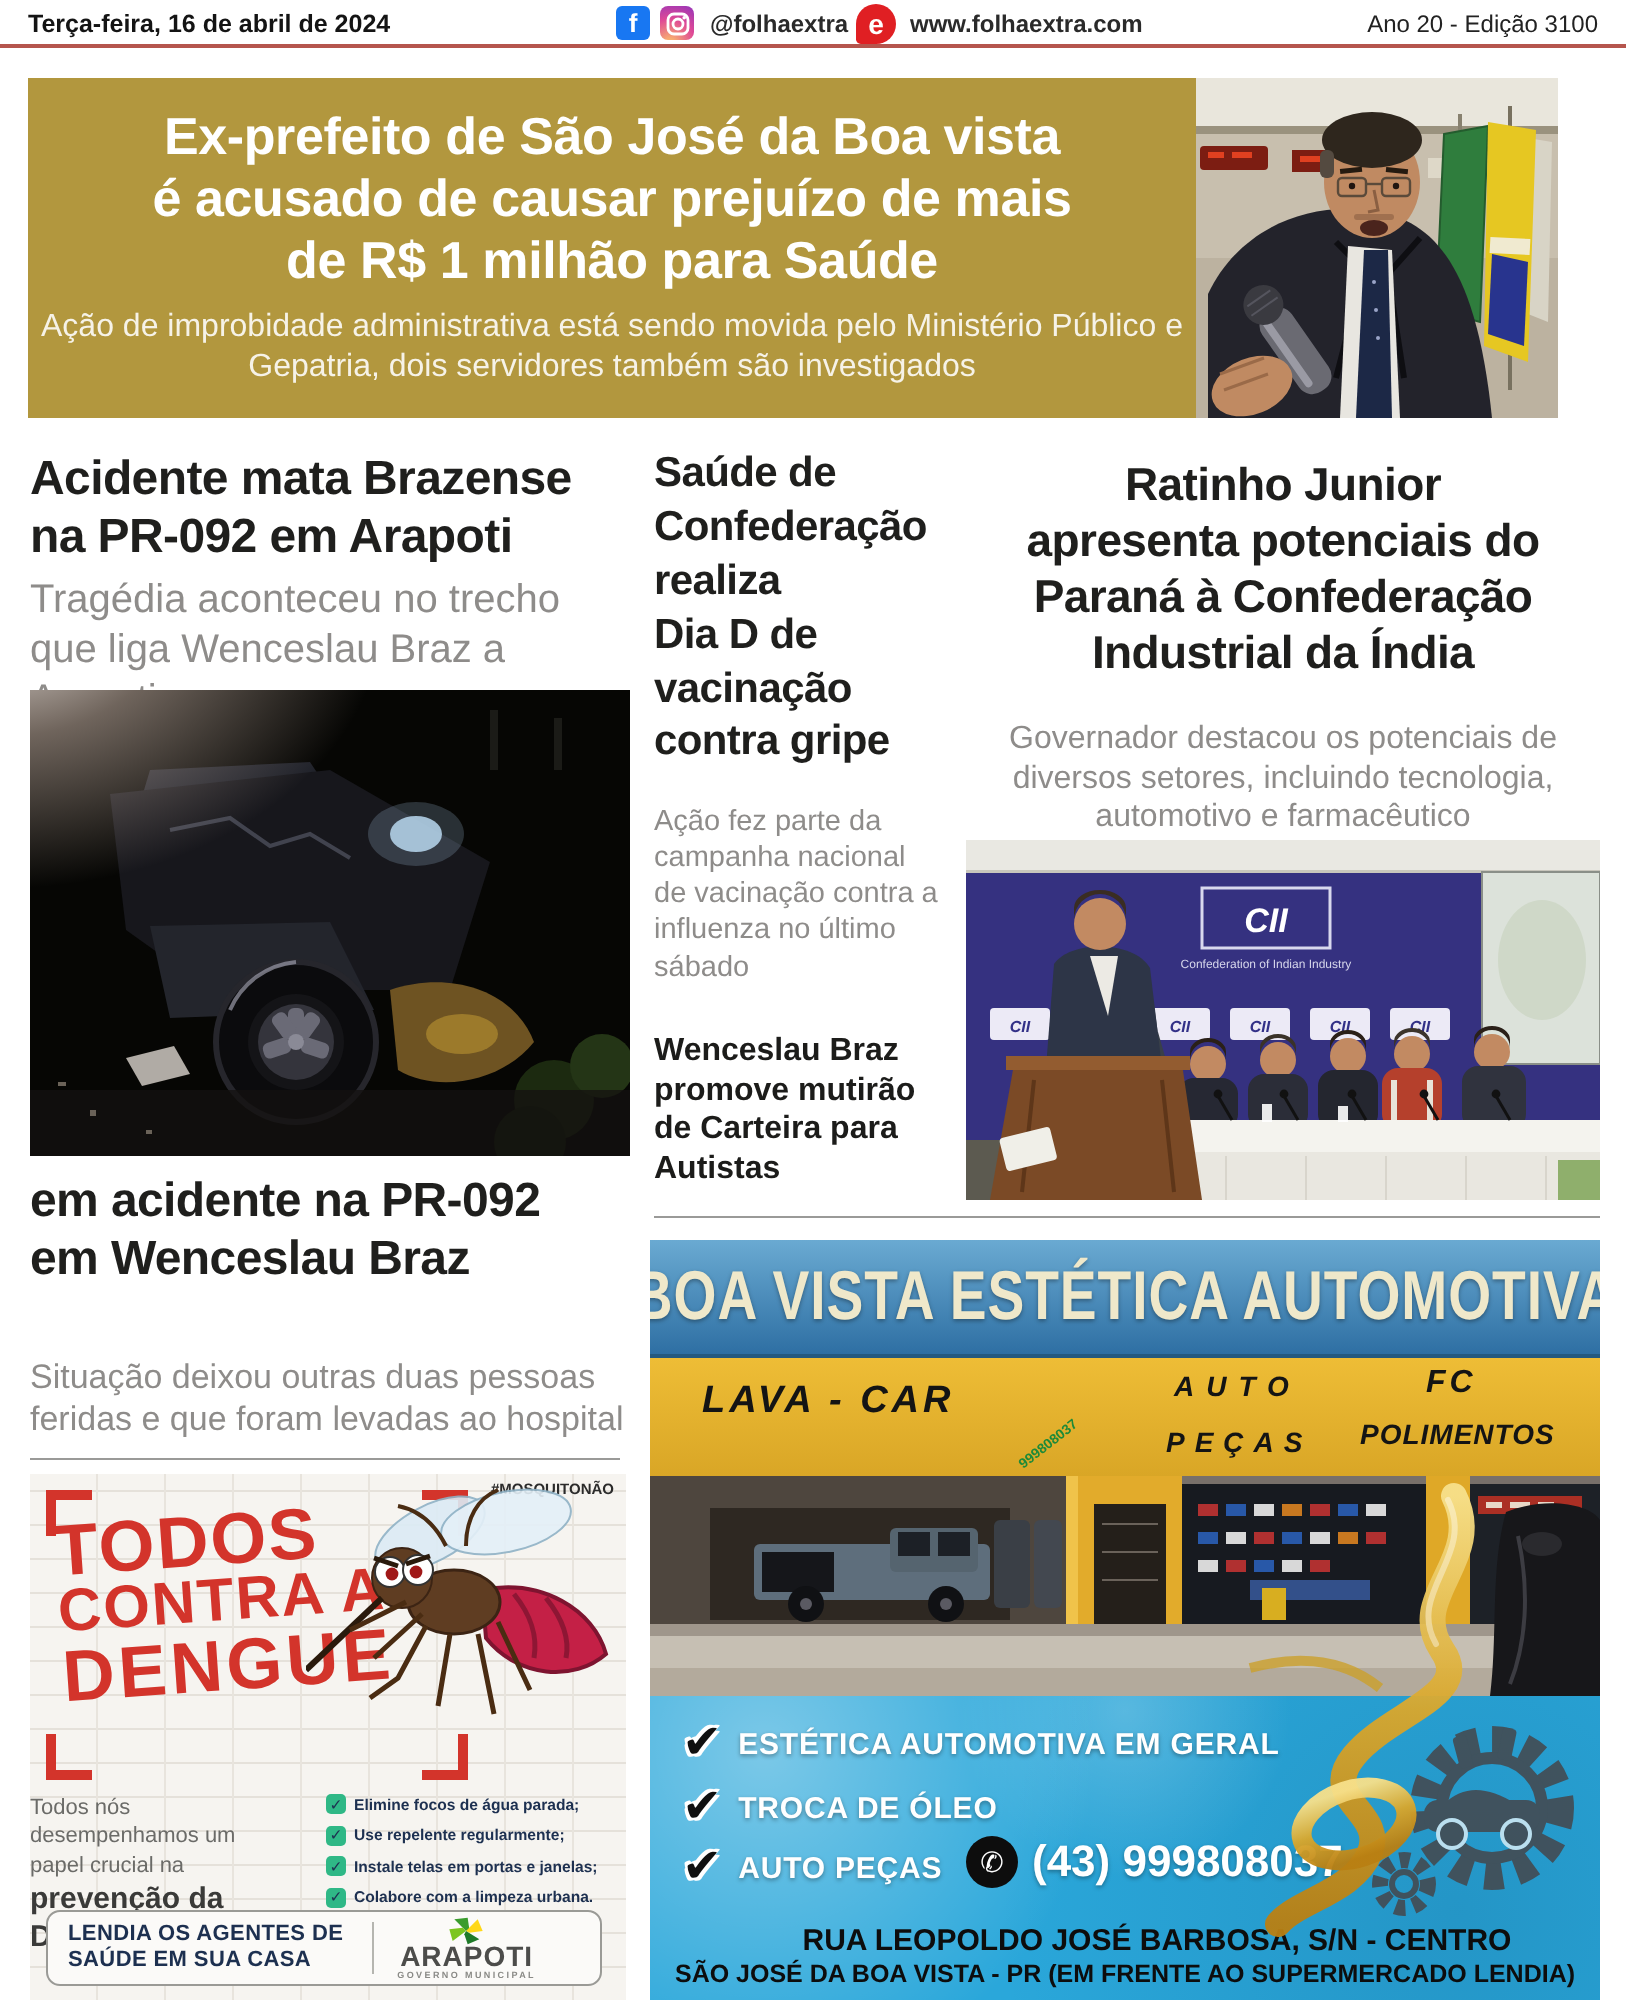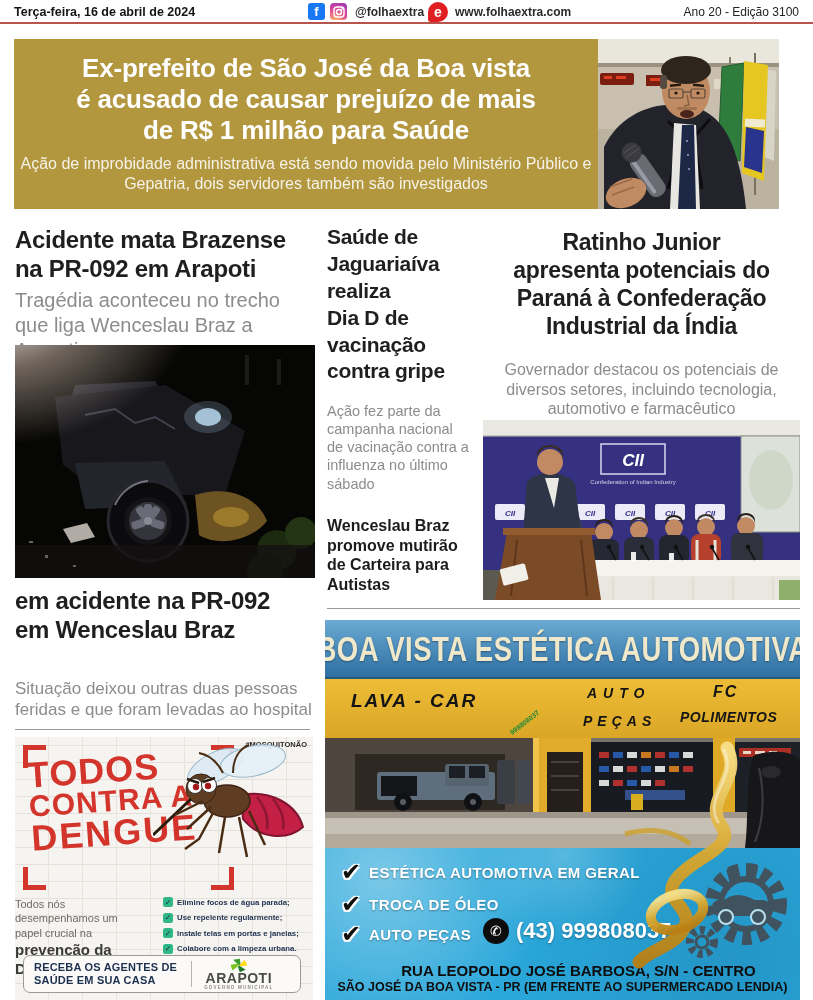--- a/index.html
+++ b/index.html
@@ -247,21 +247,21 @@
     <circle cx="250" cy="226" r="18" fill="#16200c"></circle>
     <rect y="200" width="300" height="33" fill="#141210" opacity=".75"></rect>
     <polygon points="48,184 72,178 80,192 56,198" fill="#cfc9c2" opacity=".85"></polygon>
     <rect x="30" y="210" width="3" height="3" fill="#6a6258"></rect>
       <rect x="58" y="220" width="3" height="2" fill="#6a6258"></rect>
       <rect x="14" y="196" width="4" height="2" fill="#6a6258"></rect>
   </svg>
 
   <h2 class="abs col-h vac-h">
     <span class="tl">Saúde de</span>
-    <span class="tl">Jaguariaíva</span>
+    <span class="tl">Confederação</span>
     <span class="tl">realiza</span>
     <span class="tl">Dia D de</span>
     <span class="tl">vacinação</span>
     <span class="tl">contra gripe</span>
   </h2>
   <p class="abs col-sub vac-sub">Ação fez parte da campanha nacional de vacinação contra a influenza no último sábado</p>
   <p class="abs vac-note">Wenceslau Braz promove mutirão de Carteira para Autistas</p>
   <div class="abs mid-hr"></div>
 
   <h2 class="abs col-h rat-h">
@@ -400,21 +400,21 @@
           <span class="chk-box">✓</span>
           <span>Instale telas em portas e janelas;</span>
         </div>
       <div class="den-item">
           <span class="chk-box">✓</span>
           <span>Colabore com a limpeza urbana.</span>
         </div>
     </div>
     <div class="abs den-foot">
       <div class="foot-txt">
-        <span class="tl">RECEBA OS AGENTES DE</span>
+        <span class="tl">LENDIA OS AGENTES DE</span>
         <span class="tl">SAÚDE EM SUA CASA</span>
       </div>
       <div class="foot-div"></div>
       <div class="city-logo">
         <svg width="20" height="15" viewBox="0 0 24 18">
           <polygon points="12,9 5,2 13,1 14,8" fill="#3a9c2e"></polygon>
           <polygon points="12,9 19,2 22,9 14,10" fill="#ffd818"></polygon>
           <polygon points="12,9 20,14 13,17 11,11" fill="#1e7a28"></polygon>
           <polygon points="12,9 4,15 2,8 10,7" fill="#7cc520"></polygon>
         </svg>

